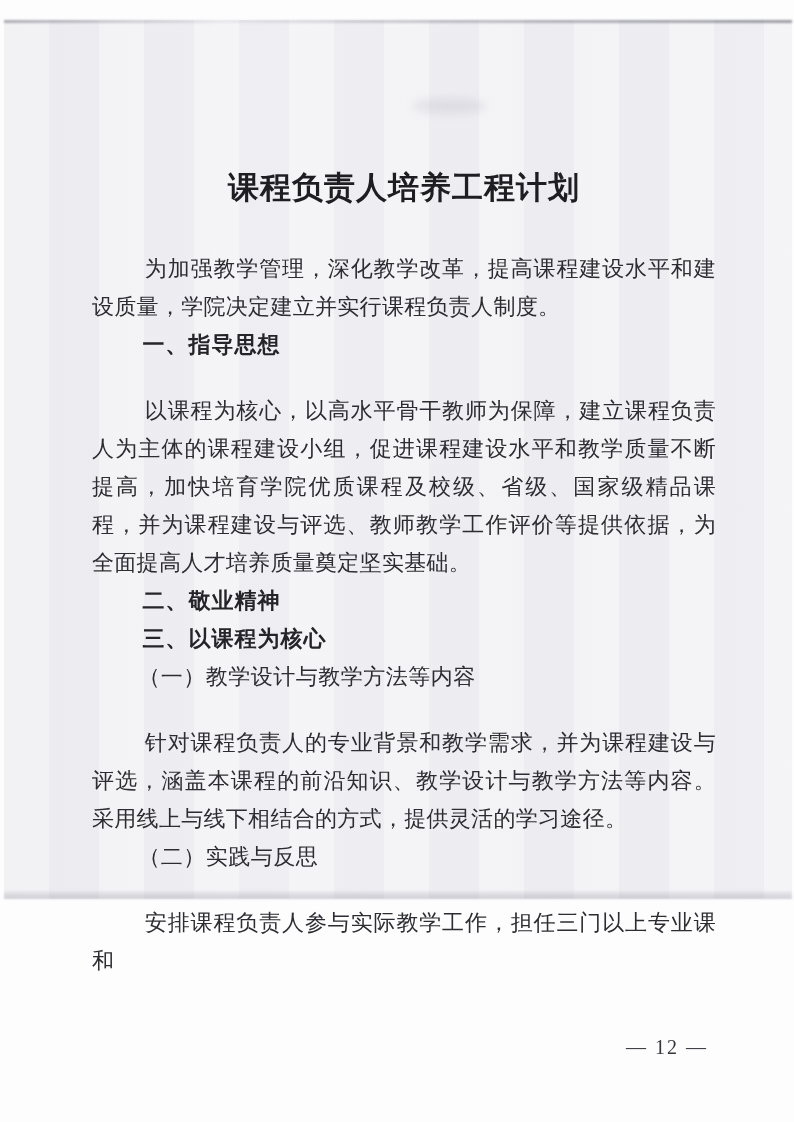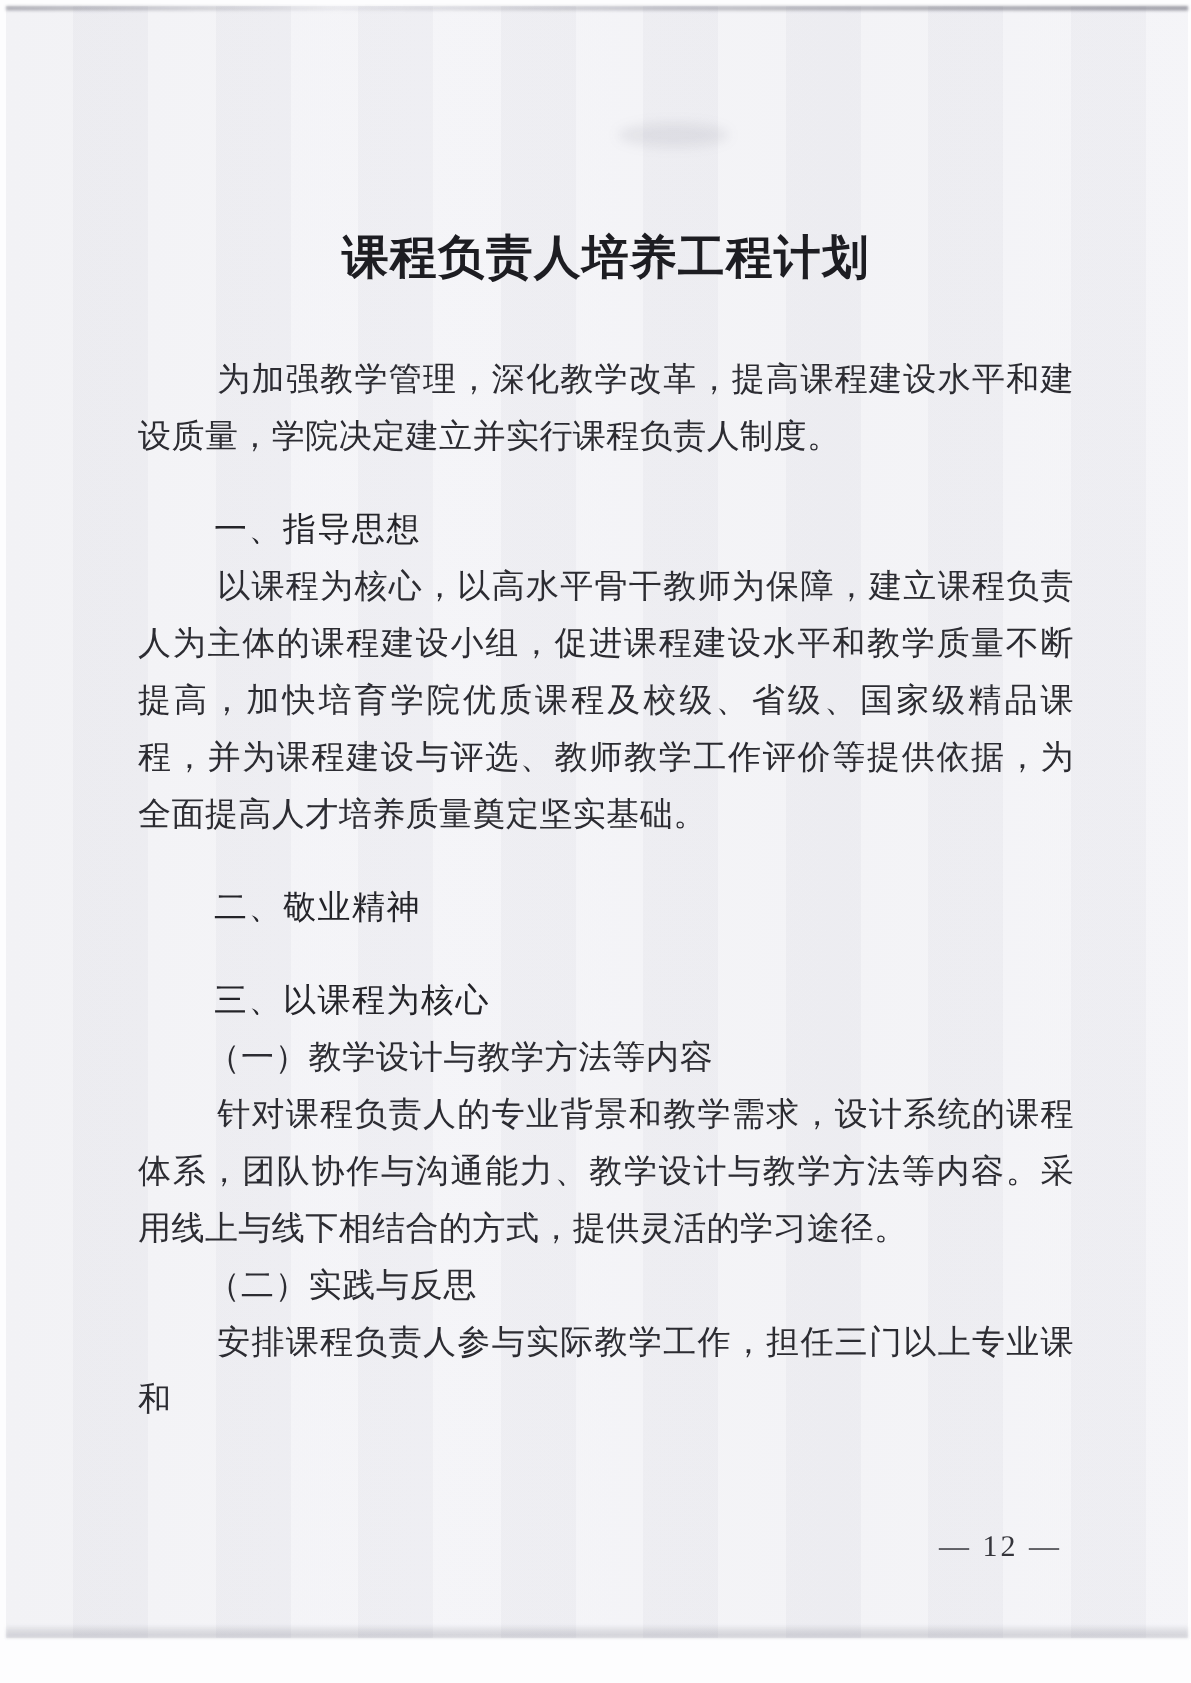--- a/index.html
+++ b/index.html
@@ -4,22 +4,22 @@
 <style>
   html, body {
     margin: 0; padding: 0;
     width: 794px; height: 1122px;
     background: #fdfdfe;
     overflow: hidden;
     font-family: "Liberation Serif", "DejaVu Serif", serif;
   }
   .scan {
     position: absolute;
-    left: 4px; top: 4px;
-    width: 788px; height: 1088px;
+    left: 4px; top: 20px;
+    width: 788px; height: 879px;
     background-color: #f1f1f5;
     background-image:
       repeating-linear-gradient(90deg,
         rgba(255,255,255,0.20) 0px, rgba(255,255,255,0.20) 45px,
         rgba(60,60,80,0.018) 45px, rgba(60,60,80,0.018) 95px),
       linear-gradient(90deg, #efeff3 0%, #f2f2f6 35%, #f0f0f4 70%, #f2f2f6 100%);
   }
   .scan-edge-top {
     position: absolute; top: 0; left: 0; right: 0; height: 3px;
     background: linear-gradient(90deg,
@@ -54,28 +54,28 @@
     font-weight: bold;
     text-align: center;
     letter-spacing: 1px;
     color: #1d1d22;
   }
   .paragraph {
     text-align: justify;
     text-justify: inter-character;
     text-indent: 2.4em;
     letter-spacing: 0.3px;
+    margin-top: 28px;
   }
   .heading {
     font-family: "Liberation Sans", "DejaVu Sans", sans-serif;
-    font-weight: normal;
+    font-weight: bold;
     text-indent: 2.3em;
     letter-spacing: 1px;
     color: #242429;
-    margin-top: 24px;
   }
   .subheading {
     text-indent: 2.1em;
     letter-spacing: 0.5px;
   }
   .page-number {
     position: absolute;
     left: 622px; top: 1016px;
     width: 110px;
     font-size: 20px;
@@ -92,21 +92,21 @@
 
   <div class="doc">
     <h1 class="title">课程负责人培养工程计划</h1>
     <div id="body-container">
         <div class="paragraph">为加强教学管理，深化教学改革，提高课程建设水平和建设质量，学院决定建立并实行课程负责人制度。</div>
         <div class="heading">一、指导思想</div>
         <div class="paragraph">以课程为核心，以高水平骨干教师为保障，建立课程负责人为主体的课程建设小组，促进课程建设水平和教学质量不断提高，加快培育学院优质课程及校级、省级、国家级精品课程，并为课程建设与评选、教师教学工作评价等提供依据，为全面提高人才培养质量奠定坚实基础。</div>
         <div class="heading">二、敬业精神</div>
         <div class="heading">三、以课程为核心</div>
         <div class="subheading">（一）教学设计与教学方法等内容</div>
-        <div class="paragraph">针对课程负责人的专业背景和教学需求，设计系统的课程体系，团队协作与沟通能力、教学设计与教学方法等内容。采用线上与线下相结合的方式，提供灵活的学习途径。</div>
+        <div class="paragraph">针对课程负责人的专业背景和教学需求，并为课程建设与评选，涵盖本课程的前沿知识、教学设计与教学方法等内容。采用线上与线下相结合的方式，提供灵活的学习途径。</div>
         <div class="subheading">（二）实践与反思</div>
         <div class="paragraph">安排课程负责人参与实际教学工作，担任三门以上专业课和</div>
       </div>
   </div>
 
   <div class="page-number">— 12 —</div>
 
   <div class="scan-edge-bottom"></div>
 </div>
 

